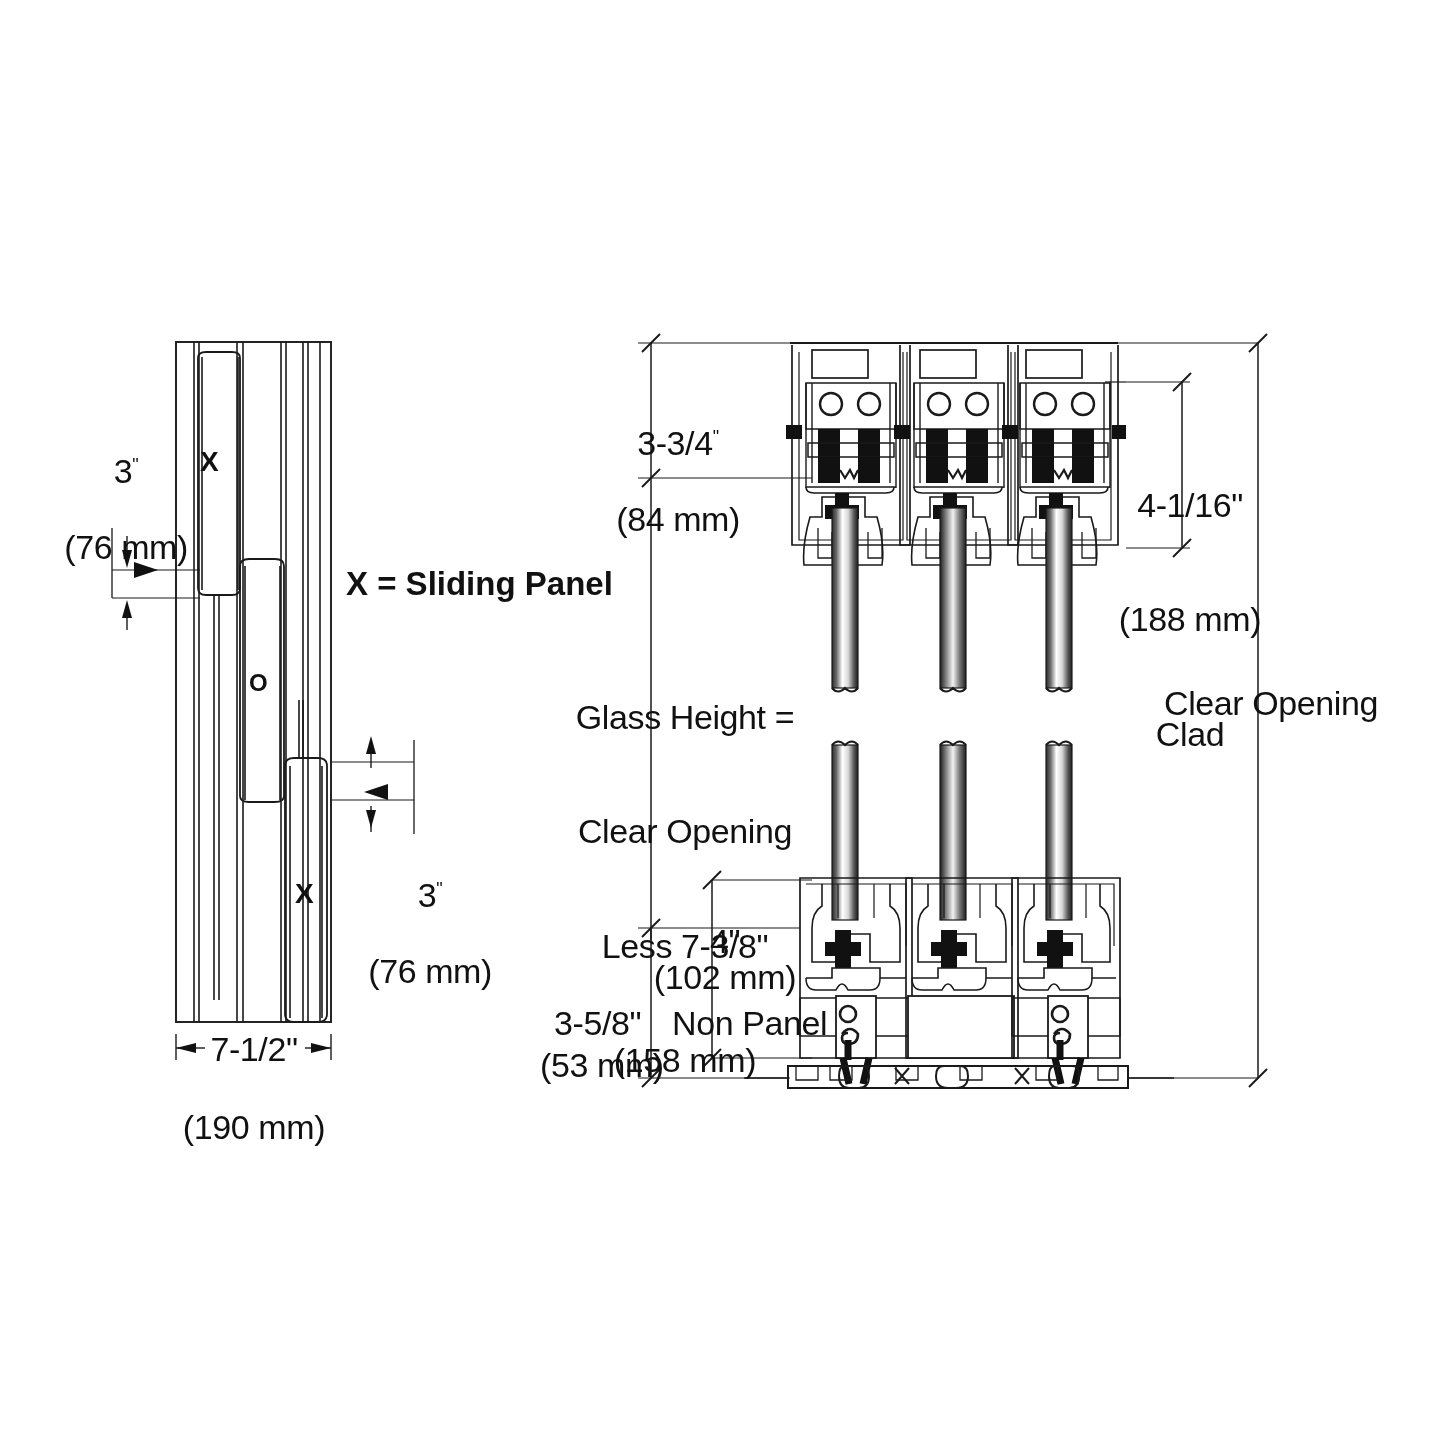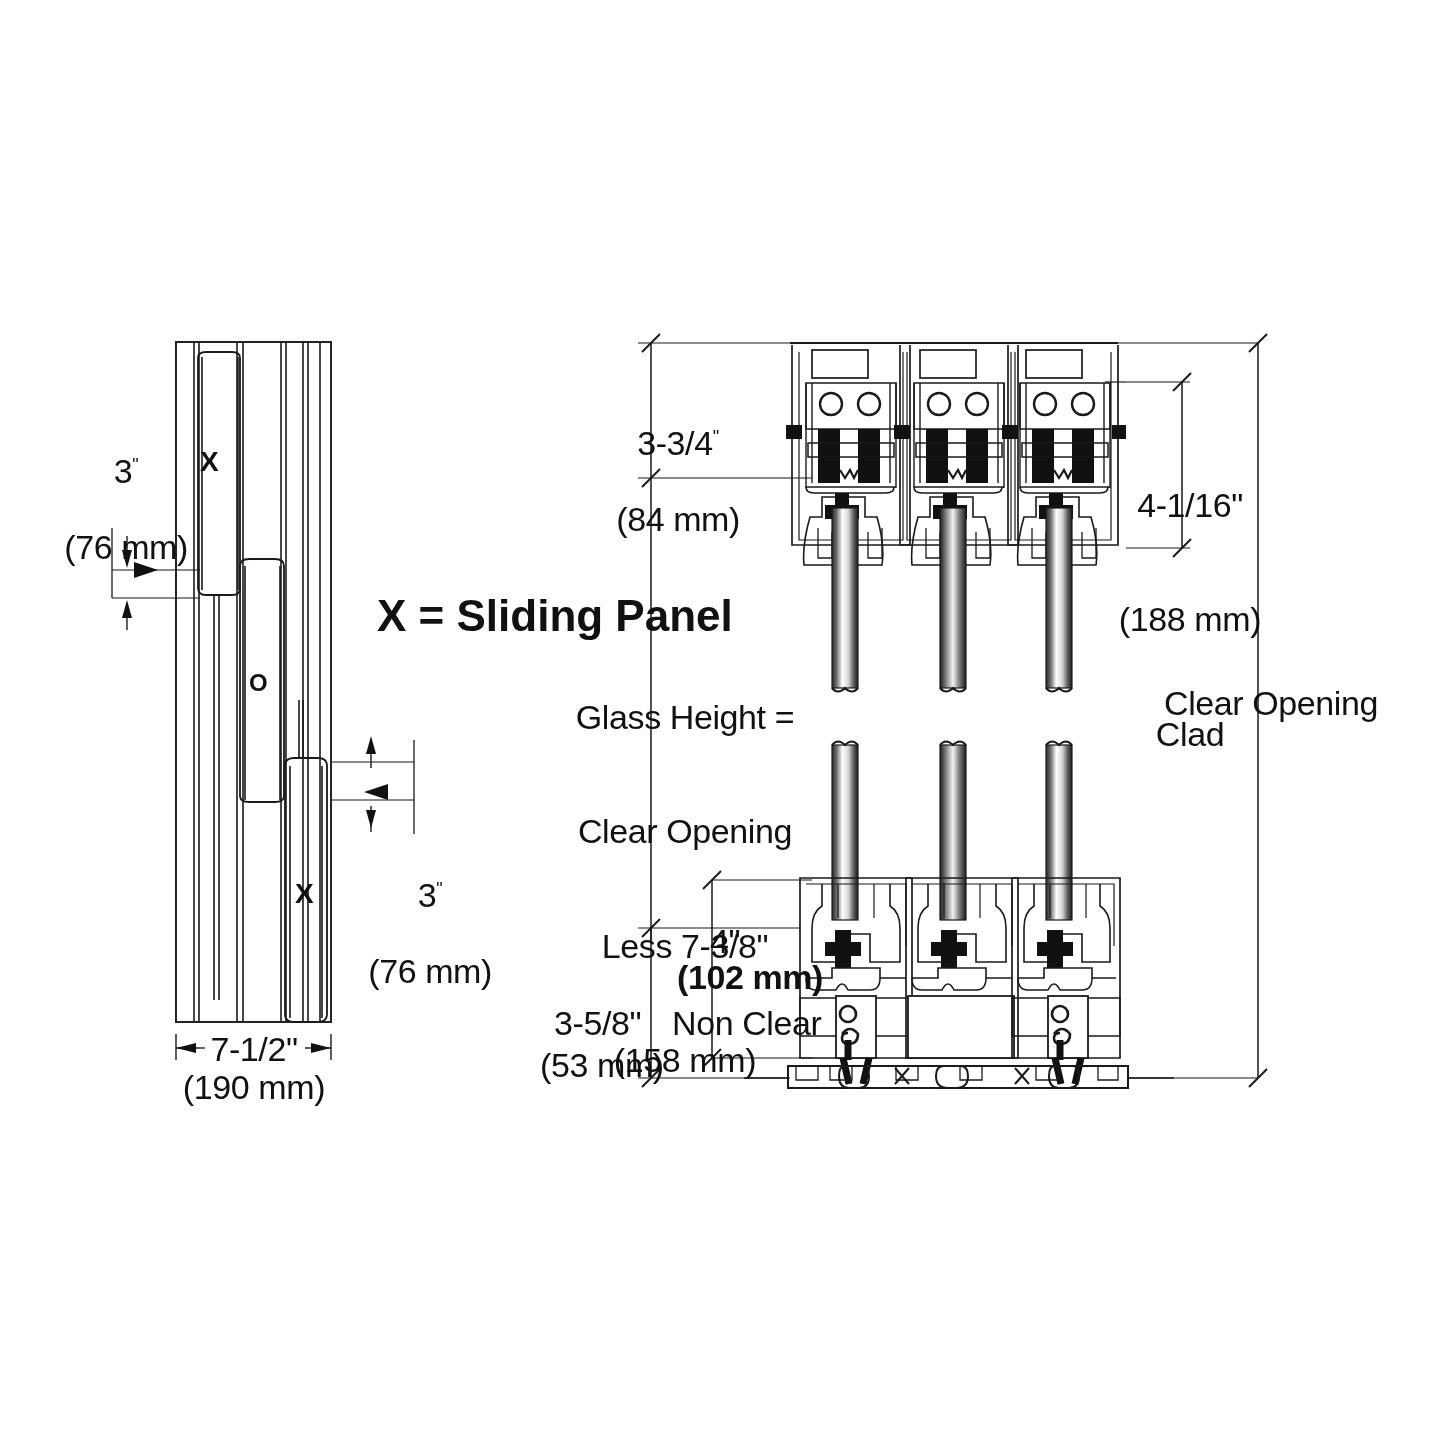--- a/index.html
+++ b/index.html
@@ -18,21 +18,21 @@
     font-family:"Liberation Sans","DejaVu Sans",sans-serif;
     color:#111111;
     white-space:pre;
     line-height:1.12;
     letter-spacing:-0.4px;
     font-weight:400;
   }
   .lbl.center{text-align:center;transform:translateX(-50%);}
   .lbl.left{text-align:left;}
   .dim{font-size:34px;}
-  .legend{font-size:44px;font-weight:700;letter-spacing:0px;margin-left:31px;}
+  .legend{font-size:33px;font-weight:700;letter-spacing:0px;}
   .mark{font-weight:700;font-size:28px;}
   .inchsup{font-size:18px;vertical-align:super;letter-spacing:0;}
 </style>
 </head>
 <body>
 
 <div id="stage">
 
   <svg class="layer" viewBox="0 0 1445 1445">
     <defs>
@@ -325,42 +325,42 @@
   <div class="lbl mark" style="left:200px;top:446px;">X</div>
   <div class="lbl mark" style="left:249px;top:670px;font-size:24px;">O</div>
   <div class="lbl mark" style="left:295px;top:878px;">X</div>
 
   <div class="lbl dim center" style="left:412px;top:838px;">
     <span>3</span><span class="inchsup">"</span><br>
     <span>(76 mm)</span>
   </div>
 
   <div class="lbl dim center" style="left:254px;top:1030px;">7-1/2"</div>
-  <div class="lbl dim center" style="left:254px;top:1068px;text-align:right;">(190 mm)</div>
+  <div class="lbl dim center" style="left:254px;top:1108px;text-align:right;">(190 mm)</div>
 
   <div class="lbl dim center" style="left:660px;top:386px;">
     <span>3-3/4</span><span class="inchsup">"</span><br>
     <span>(84 mm)</span>
   </div>
 
   <div class="lbl dim center" style="left:1190px;top:410px;">
     <div>4-1/16"</div>
     <div>(188 mm)</div>
     <div>Clad</div>
   </div>
 
   <div class="lbl dim center" style="left:685px;top:622px;">
     <div>Glass Height =</div>
     <div>Clear Opening</div>
     <div>Less 7-3/8"</div>
     <div>(158 mm)</div>
   </div>
 
   <div class="lbl dim center" style="left:725px;top:922px;">4"</div>
-  <div class="lbl dim center" style="left:750px;top:958px;font-weight:bold;">(102 mm)</div>
-  <div class="lbl dim left" style="left:672px;top:1004px;">Non Clear</div>
+  <div class="lbl dim center" style="left:725px;top:958px;">(102 mm)</div>
+  <div class="lbl dim left" style="left:672px;top:1004px;">Non Panel</div>
 
   <div class="lbl dim left" style="left:554px;top:1004px;">3-5/8"</div>
   <div class="lbl dim left" style="left:540px;top:1046px;">(53 mm)</div>
 
   <div class="lbl dim left" style="left:1164px;top:684px;">Clear Opening</div>
 
 </div>
 
 </body></html>

